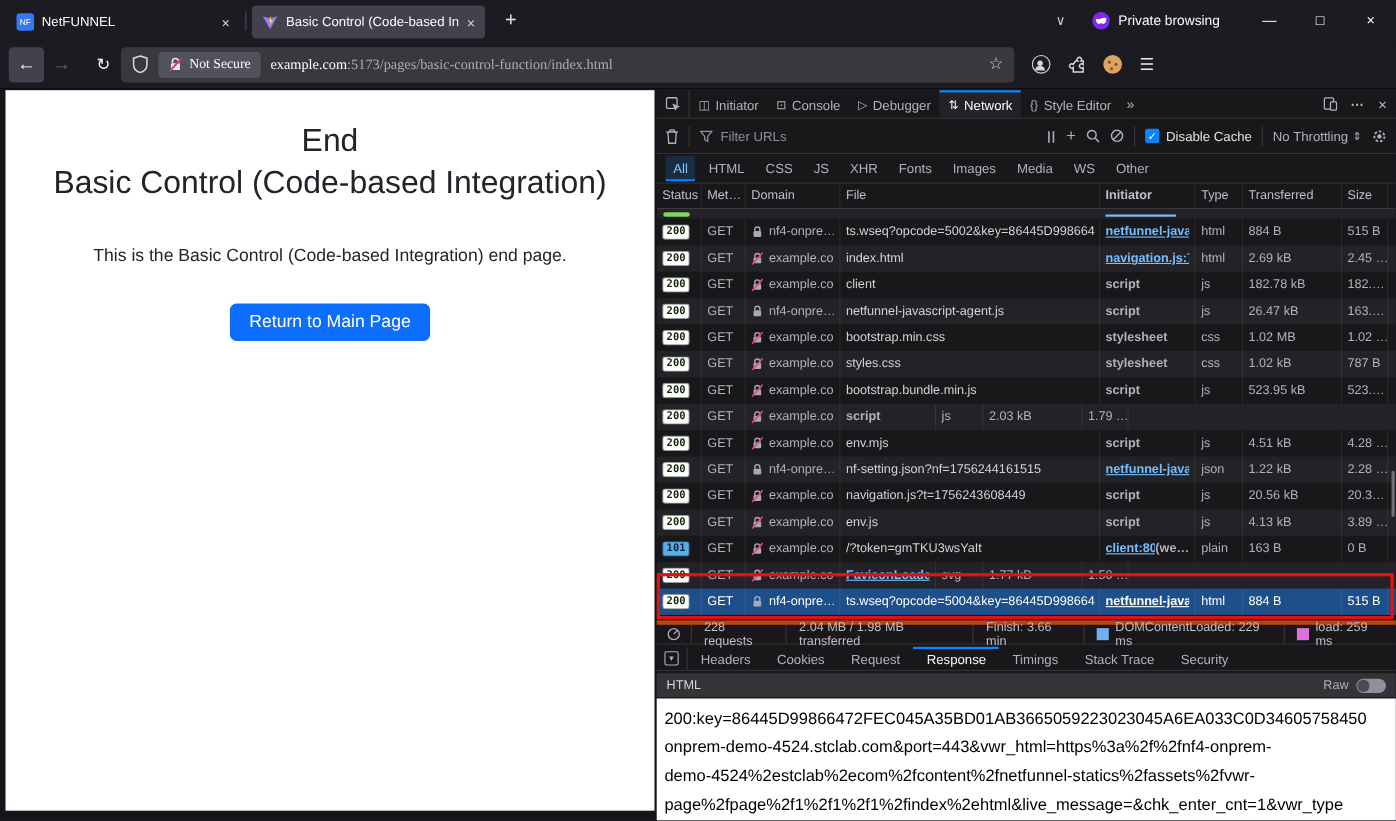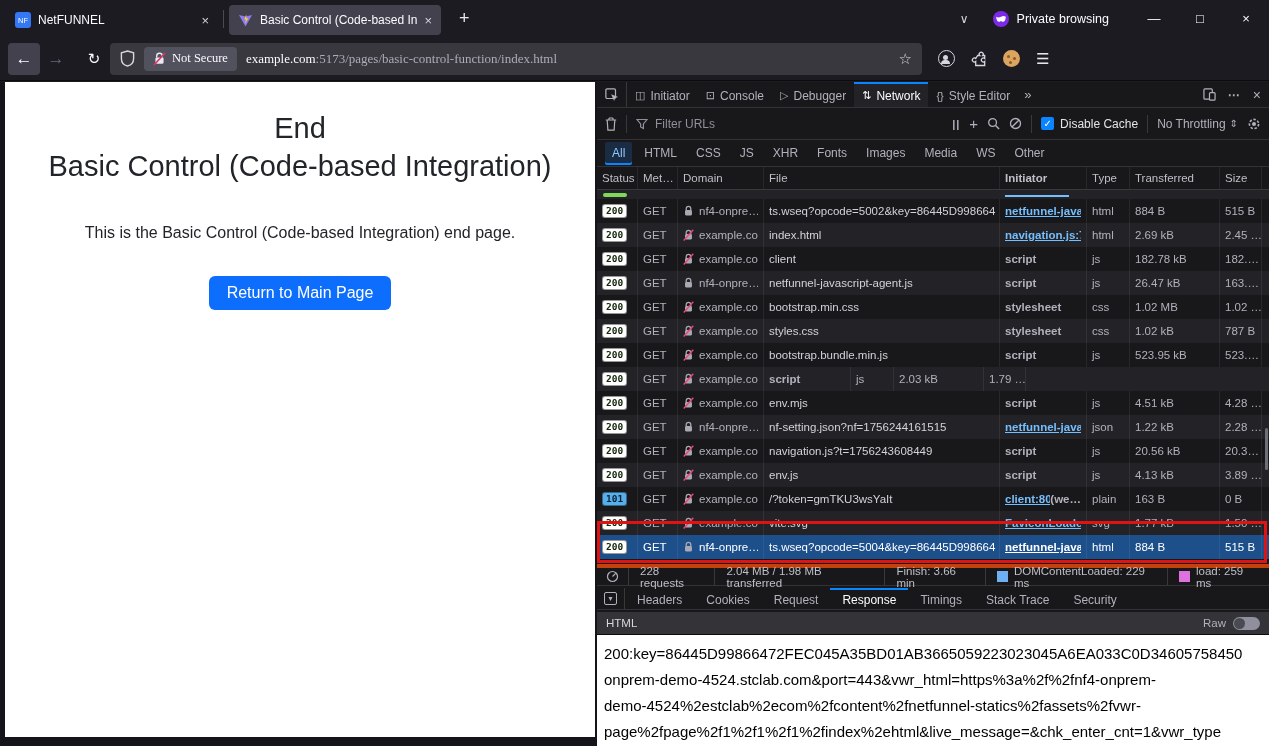--- a/index.html
+++ b/index.html
@@ -684,23 +684,20 @@
             <span class="cell c2">
               <span>
                 <svg width="11" height="12" viewBox="0 0 12 13">
                   <path d="M3.5 5.5V4a2.5 2.5 0 0 1 5 0v1.5" fill="none" stroke="#a9a9b3" stroke-width="1.4"></path>
                   <rect x="2.2" y="5.5" width="7.6" height="5.8" rx="1.2" fill="#a9a9b3"></rect>
                   <line x1="0.8" y1="12.4" x2="11.2" y2="0.8" stroke="#e8467c" stroke-width="1.6"></line>
                 </svg>
               </span>
               <span style="overflow: hidden; white-space: nowrap;">example.co…</span>
             </span>
-            <span class="cell c3">
-              <span class="file-txt">vite.svg</span>
-            </span>
             <span class="cell c4" style="gap: 0px;">
               <span class="ilink">FaviconLoader.…</span>
             </span>
             <span class="cell c5">svg</span>
             <span class="cell c6">1.77 kB</span>
             <span class="cell c7">1.50 …</span>
           </div>
           <div class="net-row selected">
             <span class="cell c0">
               <span class="badge">200</span>

